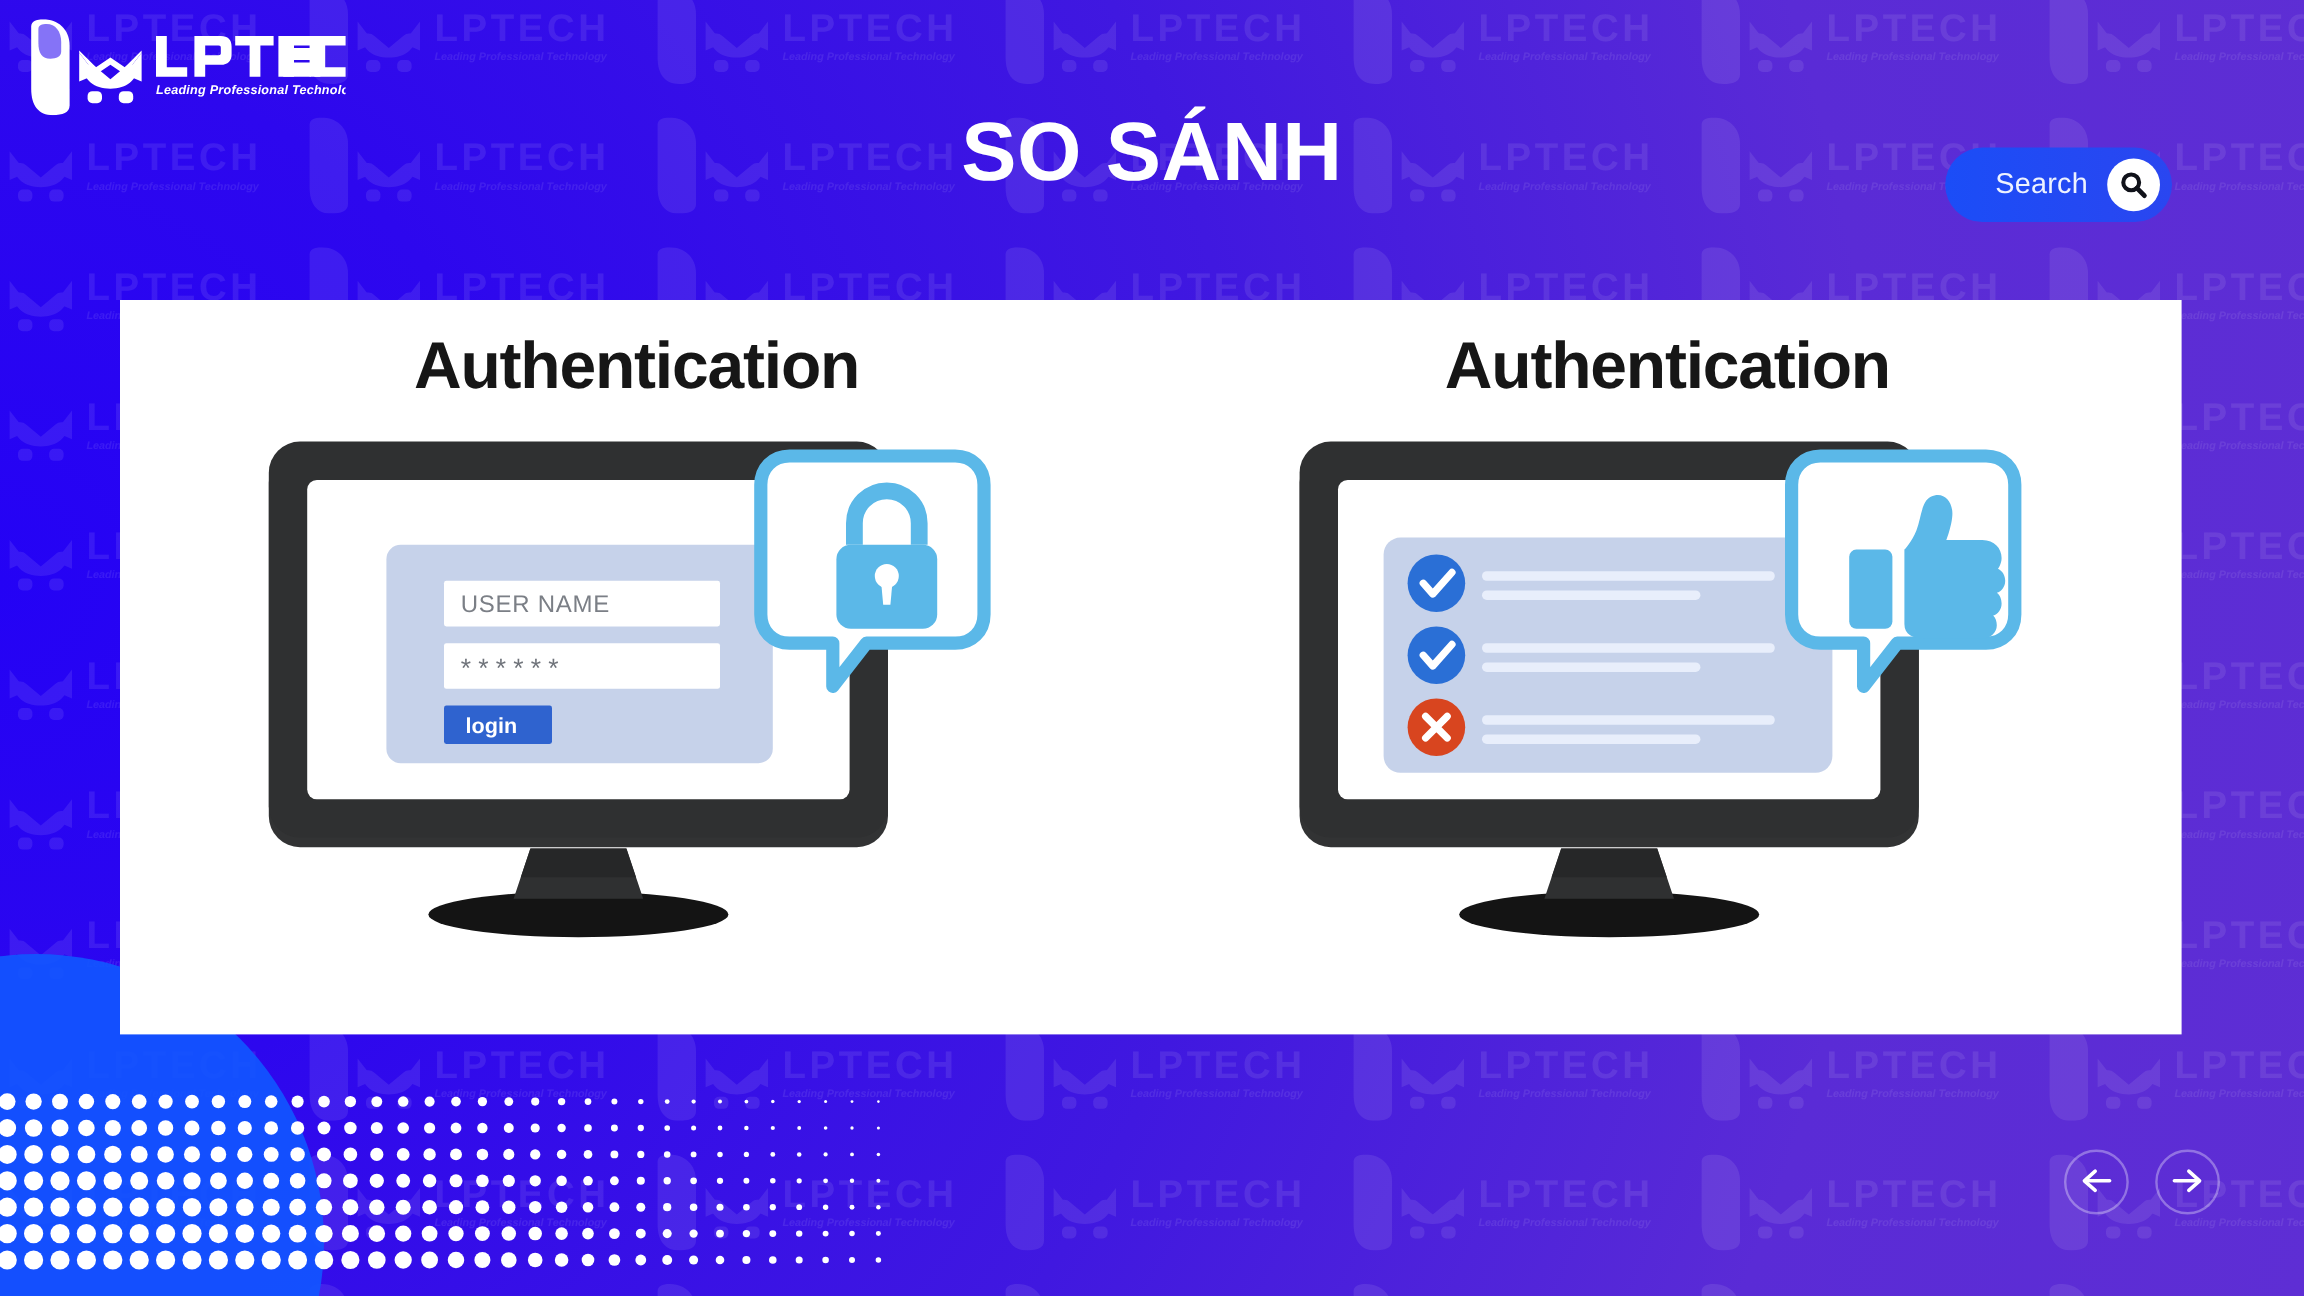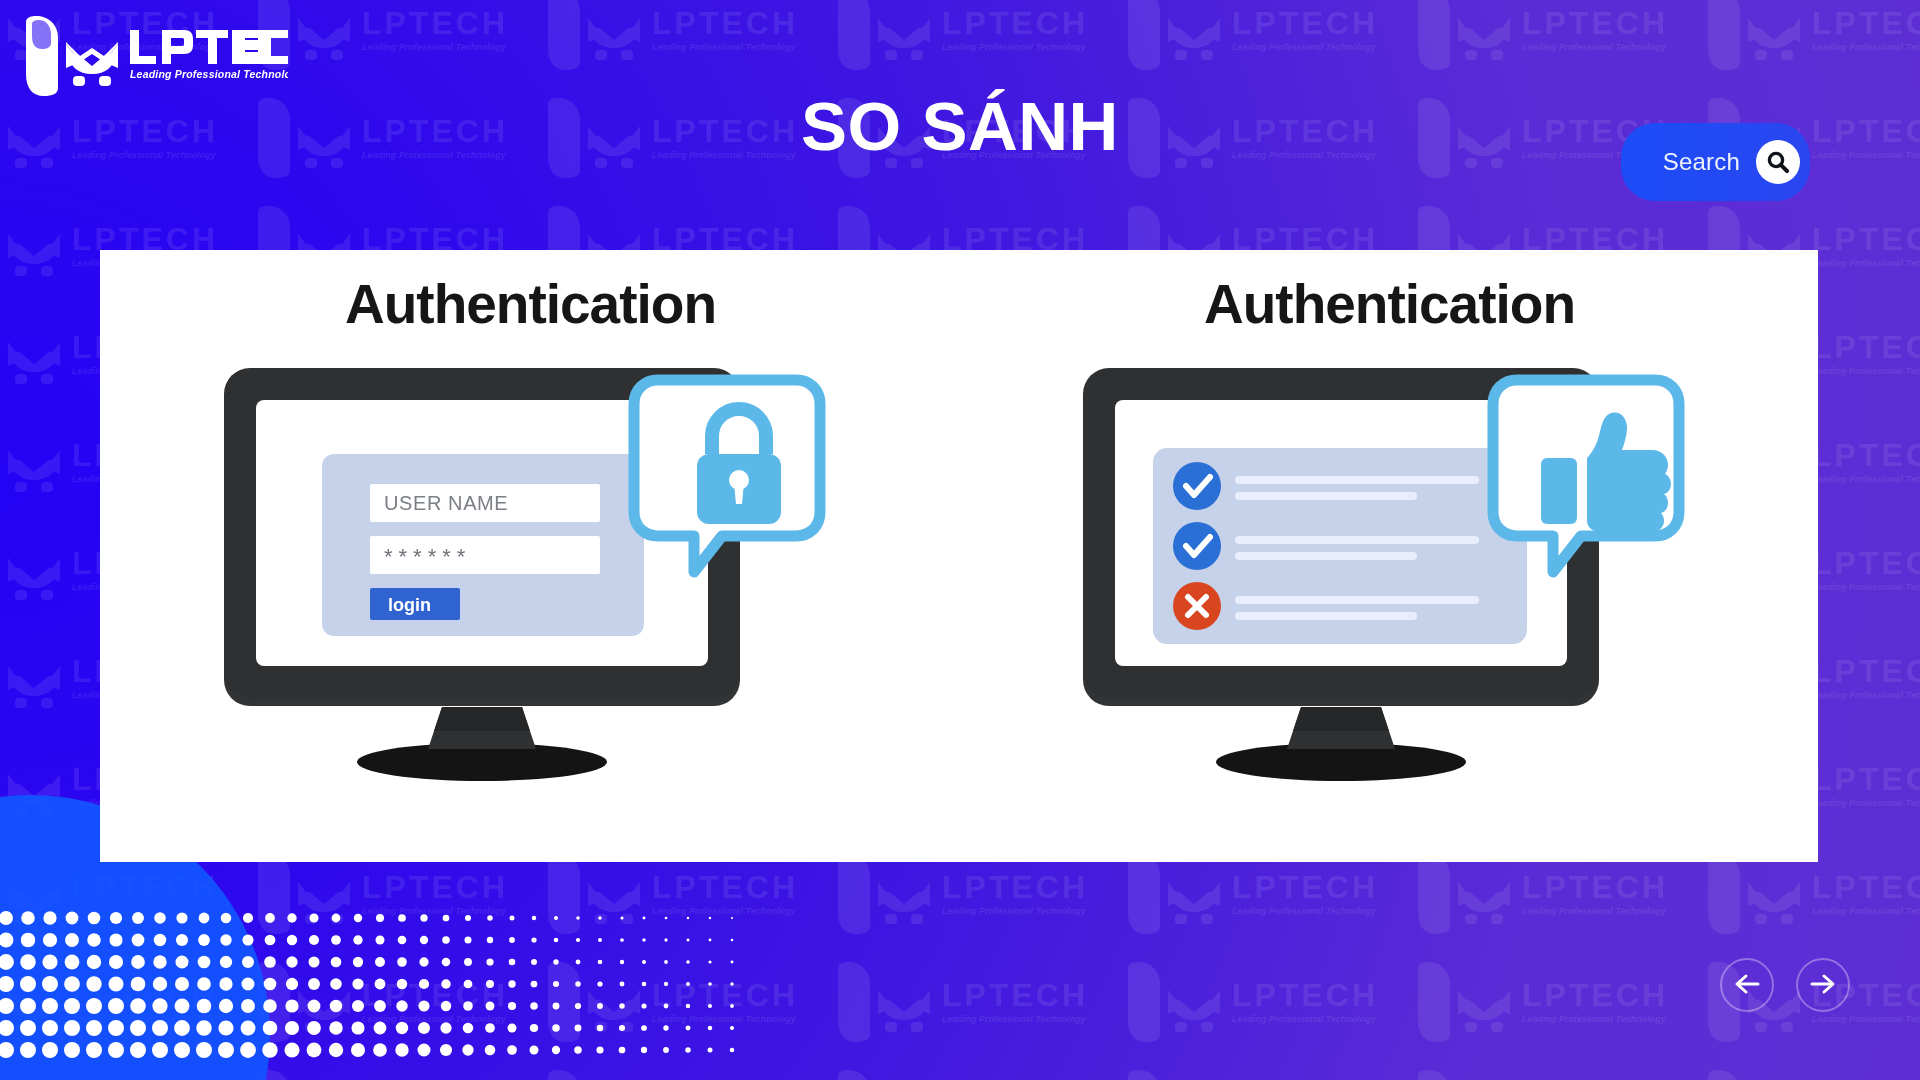--- a/index.html
+++ b/index.html
@@ -45,21 +45,21 @@
   #pageTitle {
     position:absolute; left:0; right:0; top:92px;
     text-align:center;
     font-size:69px; font-weight:bold; color:#ffffff;
     letter-spacing:.5px; line-height:1;
   }
 
   #searchBtn {
     position:absolute; right:110px; top:123px;
     display:flex; align-items:center; gap:16px;
-    height:78px; padding:0 10px 0 42px;
+    height:62px; padding:0 10px 0 42px;
     border-radius:34px;
     background:linear-gradient(90deg,#1b4df7 0%,#2a46f0 100%);
     cursor:pointer; border:none;
   }
   #searchLabel { font-size:24px; color:#eef2ff; letter-spacing:.2px; }
   #searchCircle {
     width:44px; height:44px; border-radius:50%;
     background:#ffffff; display:flex; align-items:center; justify-content:center;
   }
 

